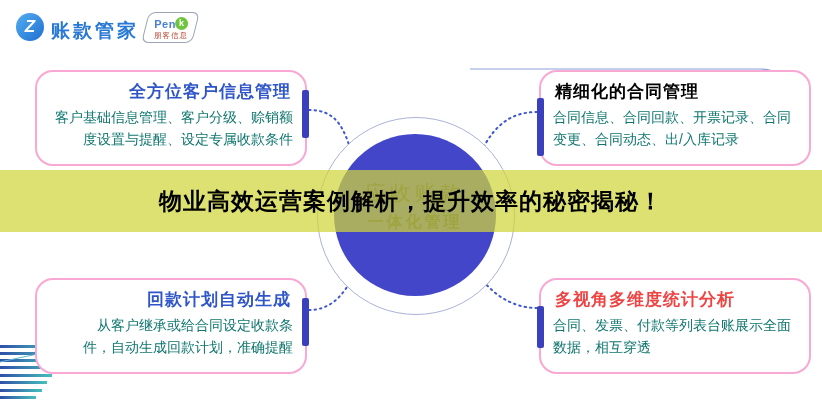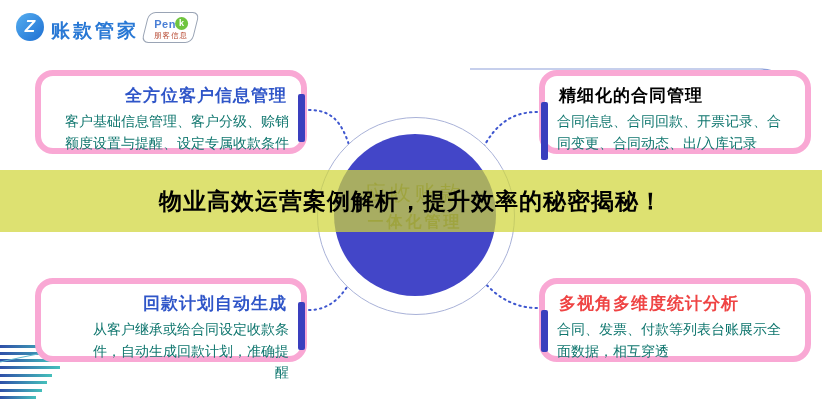--- a/index.html
+++ b/index.html
@@ -42,21 +42,21 @@
     background:#4346c8;z-index:2;
   }
   .circle-text{
     position:absolute;left:317px;top:179px;width:196px;z-index:3;text-align:center;
     color:#20254d;
   }
   .circle-line1{font-size:21px;font-weight:normal;letter-spacing:4px;}
   .circle-line2{font-size:16px;font-weight:bold;letter-spacing:3px;margin-top:5px;}
   
   .card{
-    position:absolute;width:272px;height:84px;border:6px solid #f9a8d4;border-radius:18px;
+    position:absolute;width:272px;height:96px;border:2px solid #f9a8d4;border-radius:18px;
     background:#fff;z-index:3;box-sizing:border-box;
   }
   .card.tl{left:35px;top:70px;} .card.tr{left:539px;top:70px;}
   .card.bl{left:35px;top:278px;padding-left:30px;} .card.br{left:539px;top:278px;}
   .card h3{margin:8px 14px 4px;font-size:17px;letter-spacing:1px;}
   .card p{margin:0 12px;font-size:14px;line-height:1.55;color:#0f766e;}
   .t-right{text-align:right;} .t-left{text-align:left;}
   .accent-bar{
     position:absolute;width:7px;height:48px;background:#3a3fbe;border-radius:2px;z-index:4;
   }

